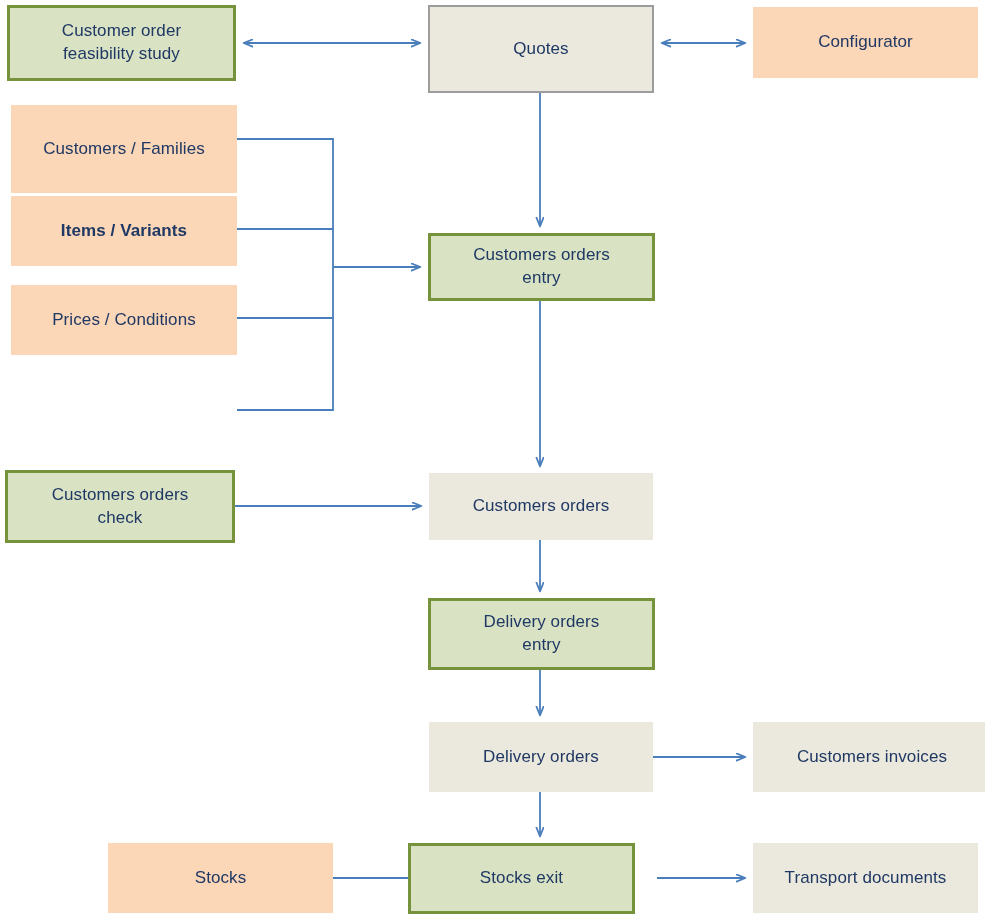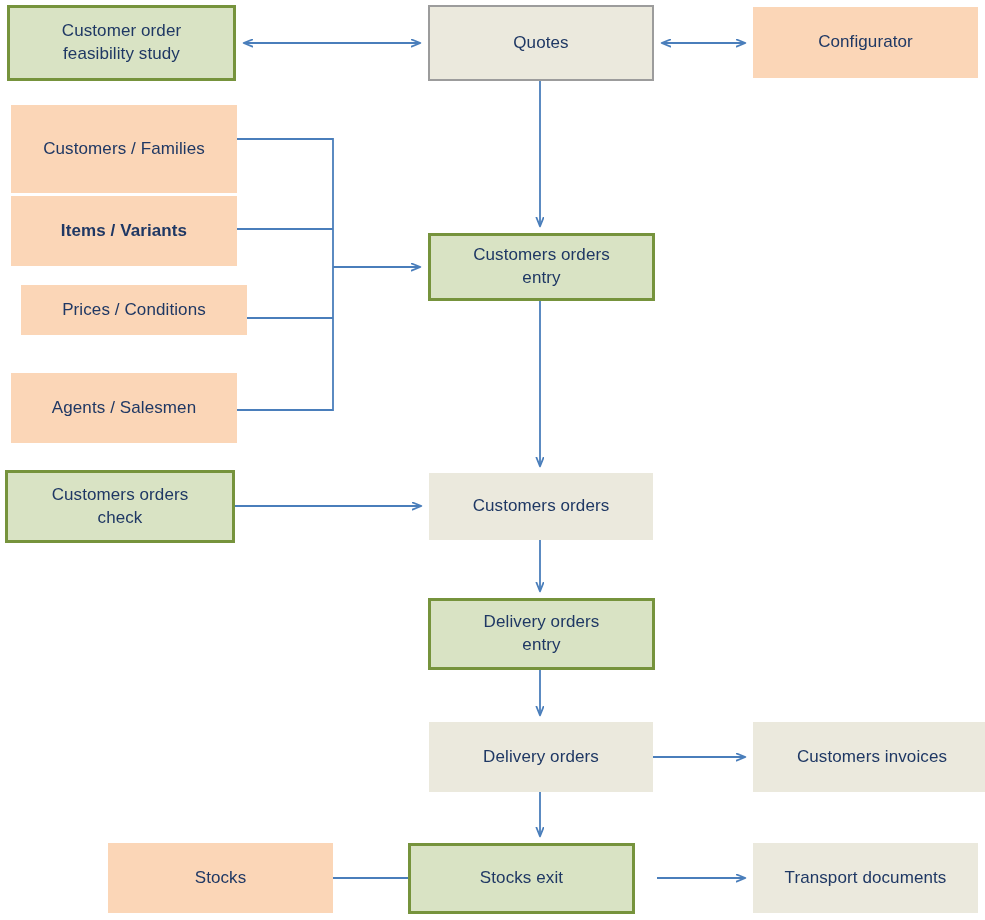--- a/index.html
+++ b/index.html
@@ -106,37 +106,34 @@
       <line x1="333" y1="878" x2="420" y2="878" marker-end="url(#ah)"></line>
 
       <line x1="657" y1="878" x2="745" y2="878" marker-end="url(#ah)"></line>
     </g>
   </svg>
 
 <div class="node fill-green" style="left: 7px; top: 5px; width: 229px; height: 76px;">
       <span class="lbl">Customer order
 feasibility study</span>
     </div>
-    <div class="node fill-beige-bordered" style="left: 428px; top: 5px; width: 226px; height: 76px; text-align: center;">
+    <div class="node fill-beige-bordered" style="left: 428px; top: 5px; width: 226px; height: 88px; text-align: center;">
       <span class="lbl">Quotes</span>
     </div>
     <div class="node fill-orange" style="left: 753px; top: 7px; width: 225px; height: 71px;">
       <span class="lbl">Configurator</span>
     </div>
     <div class="node fill-orange" style="left: 11px; top: 105px; width: 226px; height: 88px;">
       <span class="lbl">Customers / Families</span>
     </div>
     <div class="node fill-orange" style="left: 11px; top: 196px; width: 226px; height: 70px; font-weight: bold;">
       <span class="lbl">Items / Variants</span>
     </div>
-    <div class="node fill-orange" style="left: 11px; top: 285px; width: 226px; height: 50px; margin-left: 10px;">
+    <div class="node fill-orange" style="left: 11px; top: 285px; width: 226px; height: 70px;">
       <span class="lbl">Prices / Conditions</span>
-    </div>
-    <div class="node fill-orange" style="left: 11px; top: 373px; width: 226px; height: 70px;">
-      <span class="lbl">Agents / Salesmen</span>
     </div>
     <div class="node fill-green" style="left: 428px; top: 233px; width: 227px; height: 68px;">
       <span class="lbl">Customers orders
 entry</span>
     </div>
     <div class="node fill-green" style="left: 5px; top: 470px; width: 230px; height: 73px;">
       <span class="lbl">Customers orders
 check</span>
     </div>
     <div class="node fill-beige" style="left: 429px; top: 473px; width: 224px; height: 67px;">

